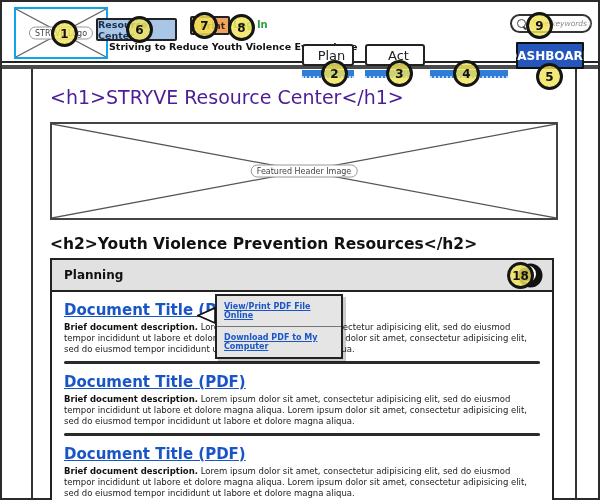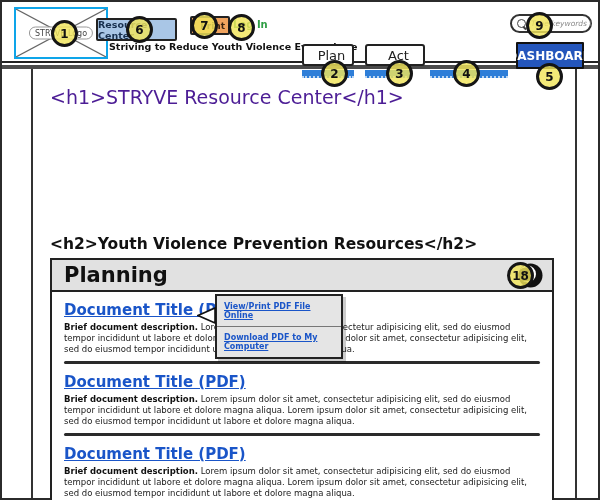--- a/index.html
+++ b/index.html
@@ -58,21 +58,21 @@
       border-left:2px solid #333;border-right:2px solid #333;background:#fff;}
   .h1{position:absolute;left:48px;top:84px;font-size:19px;font-weight:normal;color:#4c1d95;white-space:nowrap;}
   .featured{position:absolute;left:48px;top:120px;width:504px;height:94px;border:2px solid #444;background:#fff;}
   .featured svg{position:absolute;inset:0;width:100%;height:100%;}
   .h2{position:absolute;left:48px;top:233px;font-size:15.5px;font-weight:bold;color:#111;white-space:nowrap;}
 
   .panel{position:absolute;left:48px;top:256px;width:504px;height:244px;border:2px solid #222;
       box-sizing:border-box;overflow:hidden;background:#fff;}
   .panel-head{height:32px;background:#e1e1e1;border-bottom:2px solid #222;display:flex;align-items:center;
       padding:0 8px 0 12px;box-sizing:border-box;}
-  .panel-title{font-size:21px;font-weight:bold;color:#111;flex:1;}
+  .panel-title{font-size:12px;font-weight:bold;color:#111;flex:1;}
   .panel-icon{width:27px;height:27px;flex:0 0 auto;}
   .docs{padding:8px 12px 0 12px;}
   .doc-title{display:inline-block;font-size:15px;font-weight:bold;color:#1a55c8;
       text-decoration:underline;margin-bottom:3px;cursor:pointer;}
   .doc-desc{margin:0 0 6px 0;font-size:8.5px;line-height:1.3;color:#222;}
   .doc-desc b{color:#111;}
   .doc-divider{height:3px;background:#2a2a2a;border-radius:2px;margin:4px 0 8px 0;}
 
   
   .ctx{position:absolute;left:213px;top:292px;width:124px;background:#e5e5e5;border:2px solid #222;
@@ -112,20 +112,27 @@
   <div class="hdiv-thin"></div>
   <div class="hdiv-thick"></div>
   <div class="strip strip-plan"></div>
   <div class="strip strip-act"></div>
   <div class="strip strip-eval"></div>
 
   <div class="canvas"></div>
 
   <div class="h1">&lt;h1&gt;STRYVE Resource Center&lt;/h1&gt;</div>
 
+  <div class="featured">
+    <svg viewBox="0 0 100 50" preserveAspectRatio="none">
+      <line x1="0" y1="0" x2="100" y2="50" stroke="#555" stroke-width="0.6"></line>
+      <line x1="0" y1="50" x2="100" y2="0" stroke="#555" stroke-width="0.6"></line>
+    </svg>
+    <span class="pill-label">Featured Header Image</span>
+  </div>
 
   <div class="h2">&lt;h2&gt;Youth Violence Prevention Resources&lt;/h2&gt;</div>
 
   <div class="panel">
     <div class="panel-head">
       <span class="panel-title">Planning</span>
       <svg class="panel-icon" viewBox="0 0 27 27">
         <circle cx="13.5" cy="13.5" r="12" fill="#111"></circle>
         <circle cx="10.5" cy="12" r="8.5" fill="#fff"></circle>
         <circle cx="8.5" cy="12.5" r="7" fill="#111"></circle>

